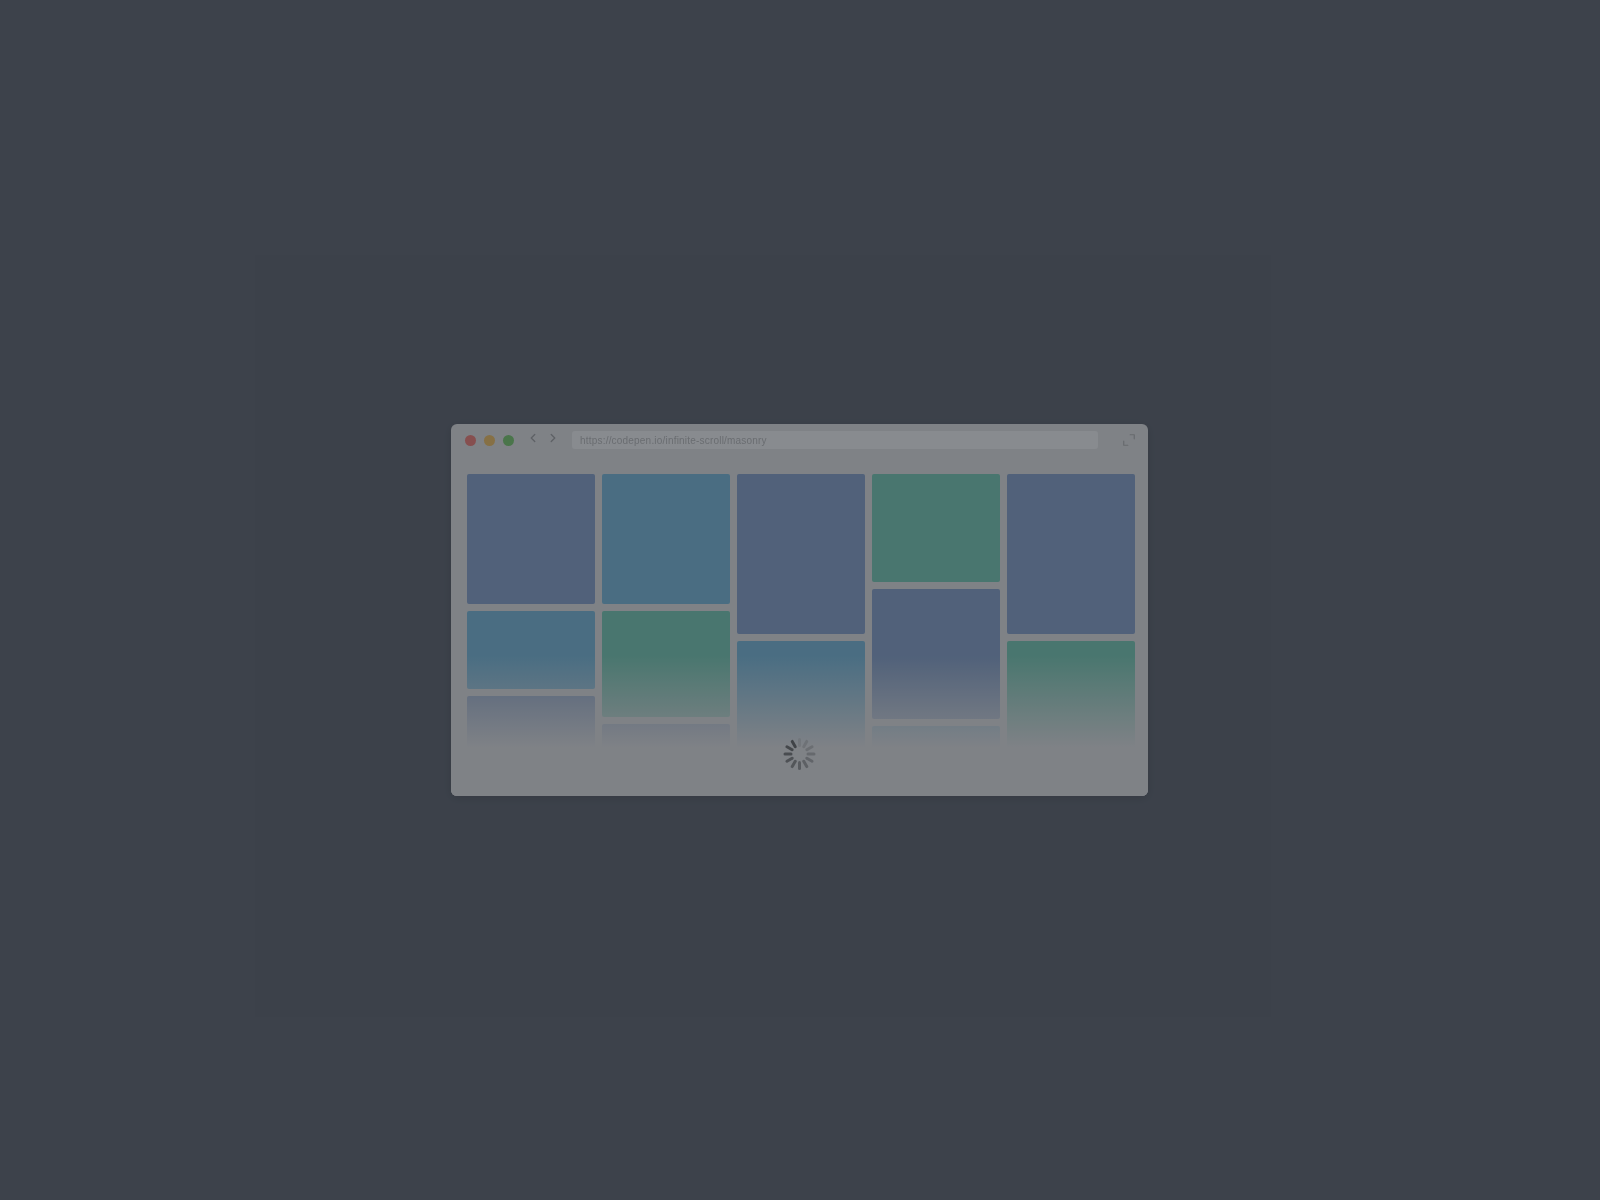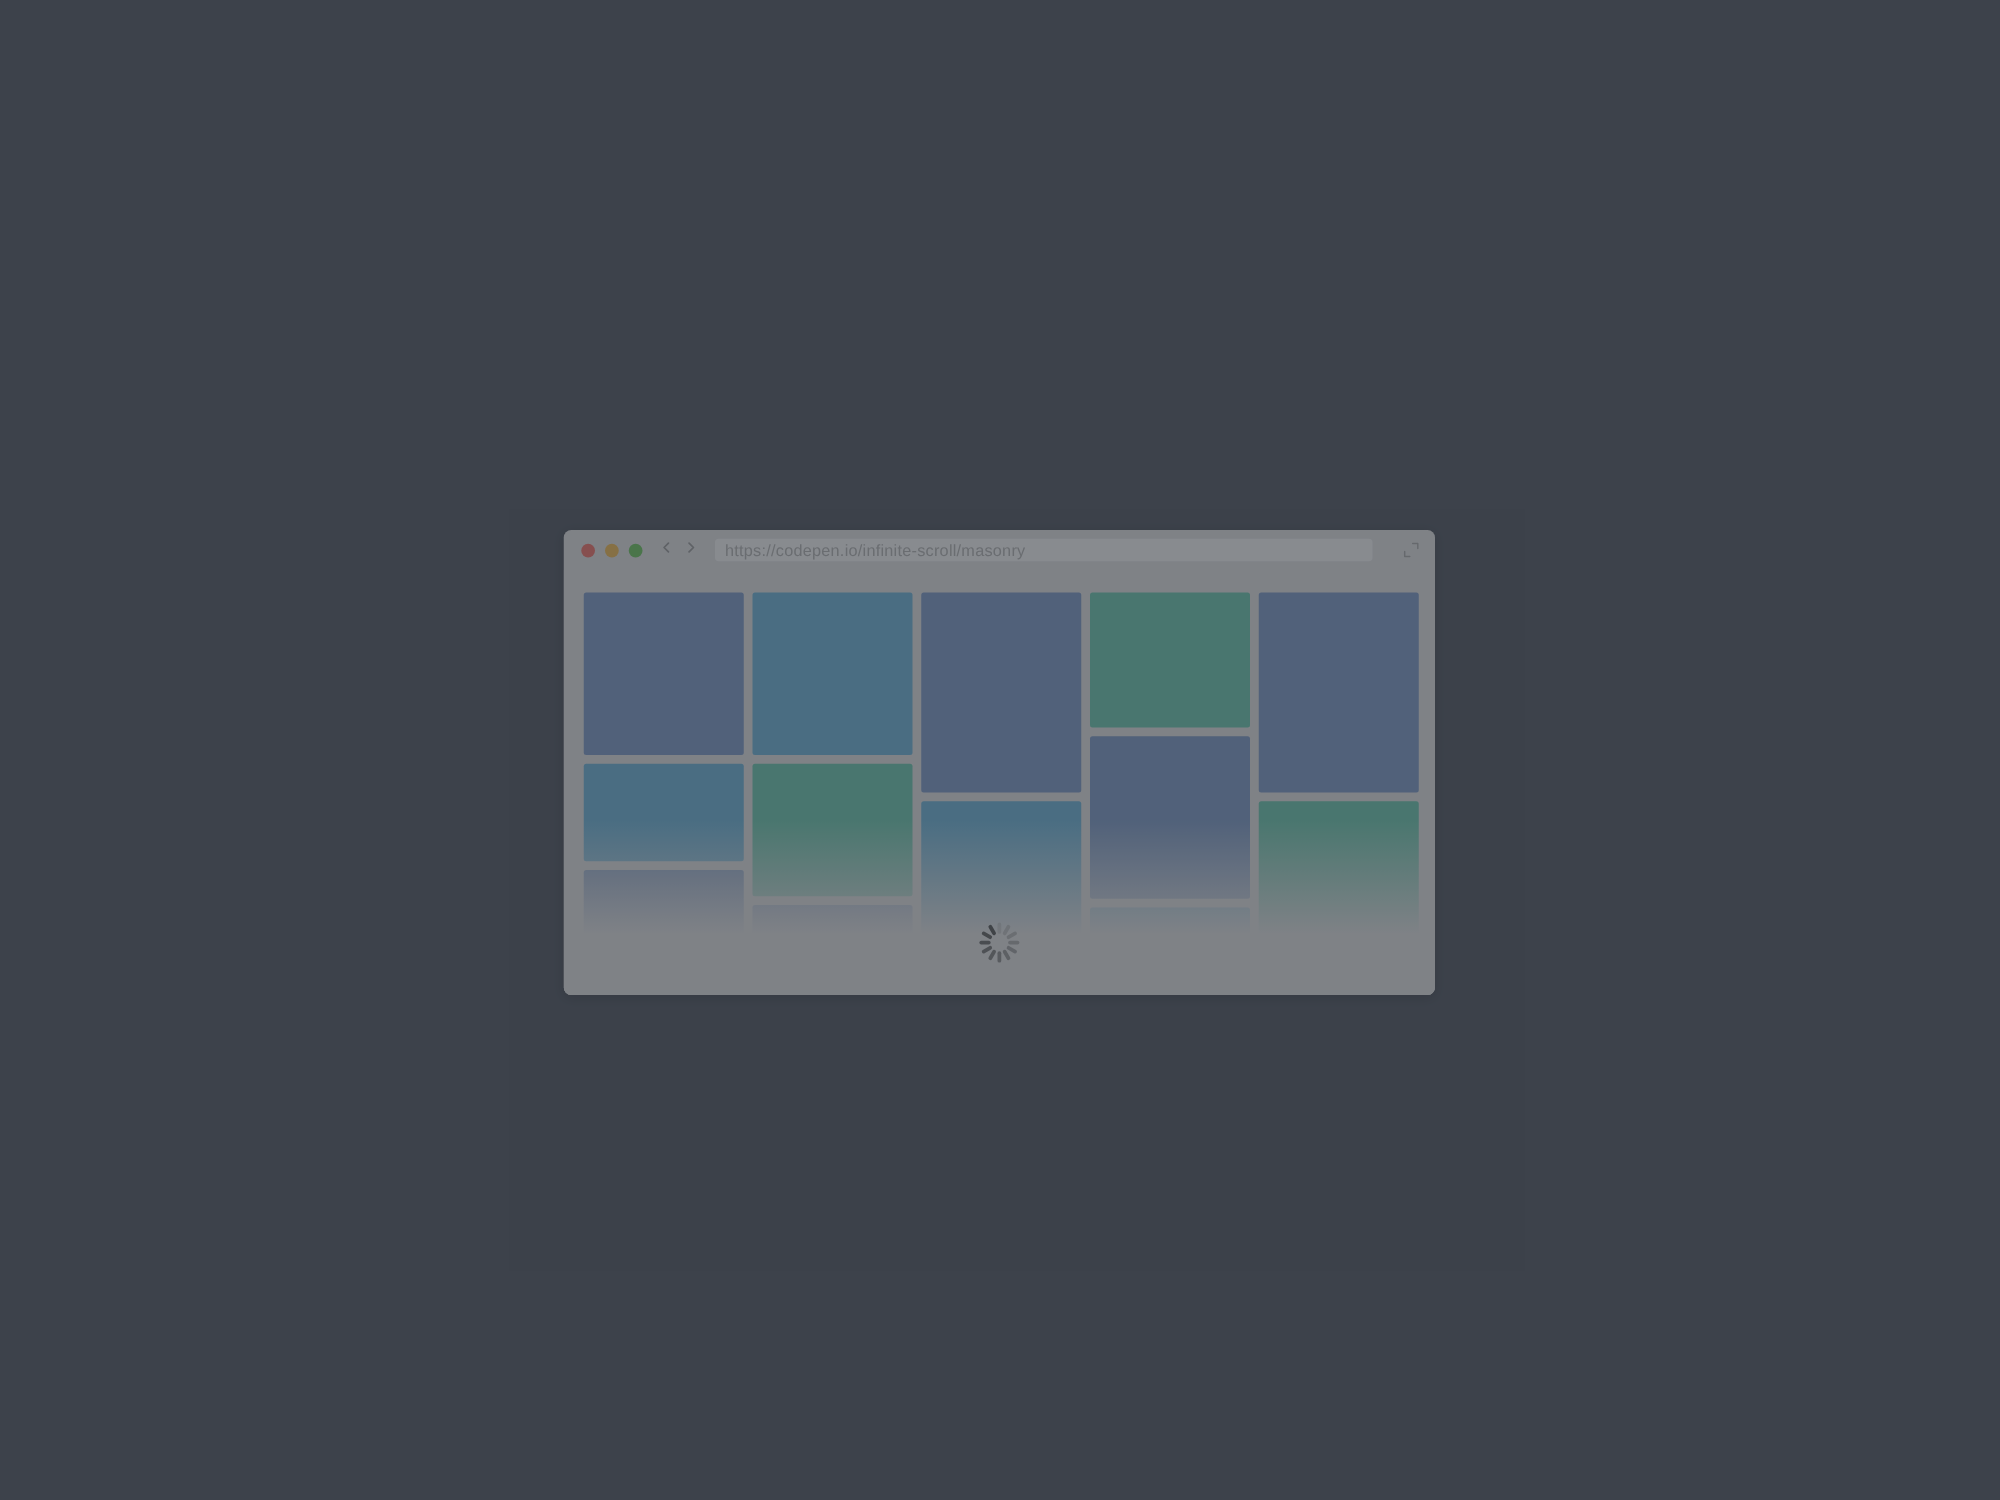--- a/index.html
+++ b/index.html
@@ -65,21 +65,21 @@
     margin-left: 12px;
     margin-right: 50px;
     height: 18px;
     background: #e4e4e3;
     border-radius: 3px;
     display: flex;
     align-items: center;
     padding: 0 8px;
   }
   .address-bar span {
-    font-size: 13px;
+    font-size: 10px;
     color: #a2a29f;
     letter-spacing: 0.2px;
     white-space: nowrap;
     overflow: hidden;
   }
 
   .expand-icon {
     position: absolute;
     right: 12px;
     top: 9px;

